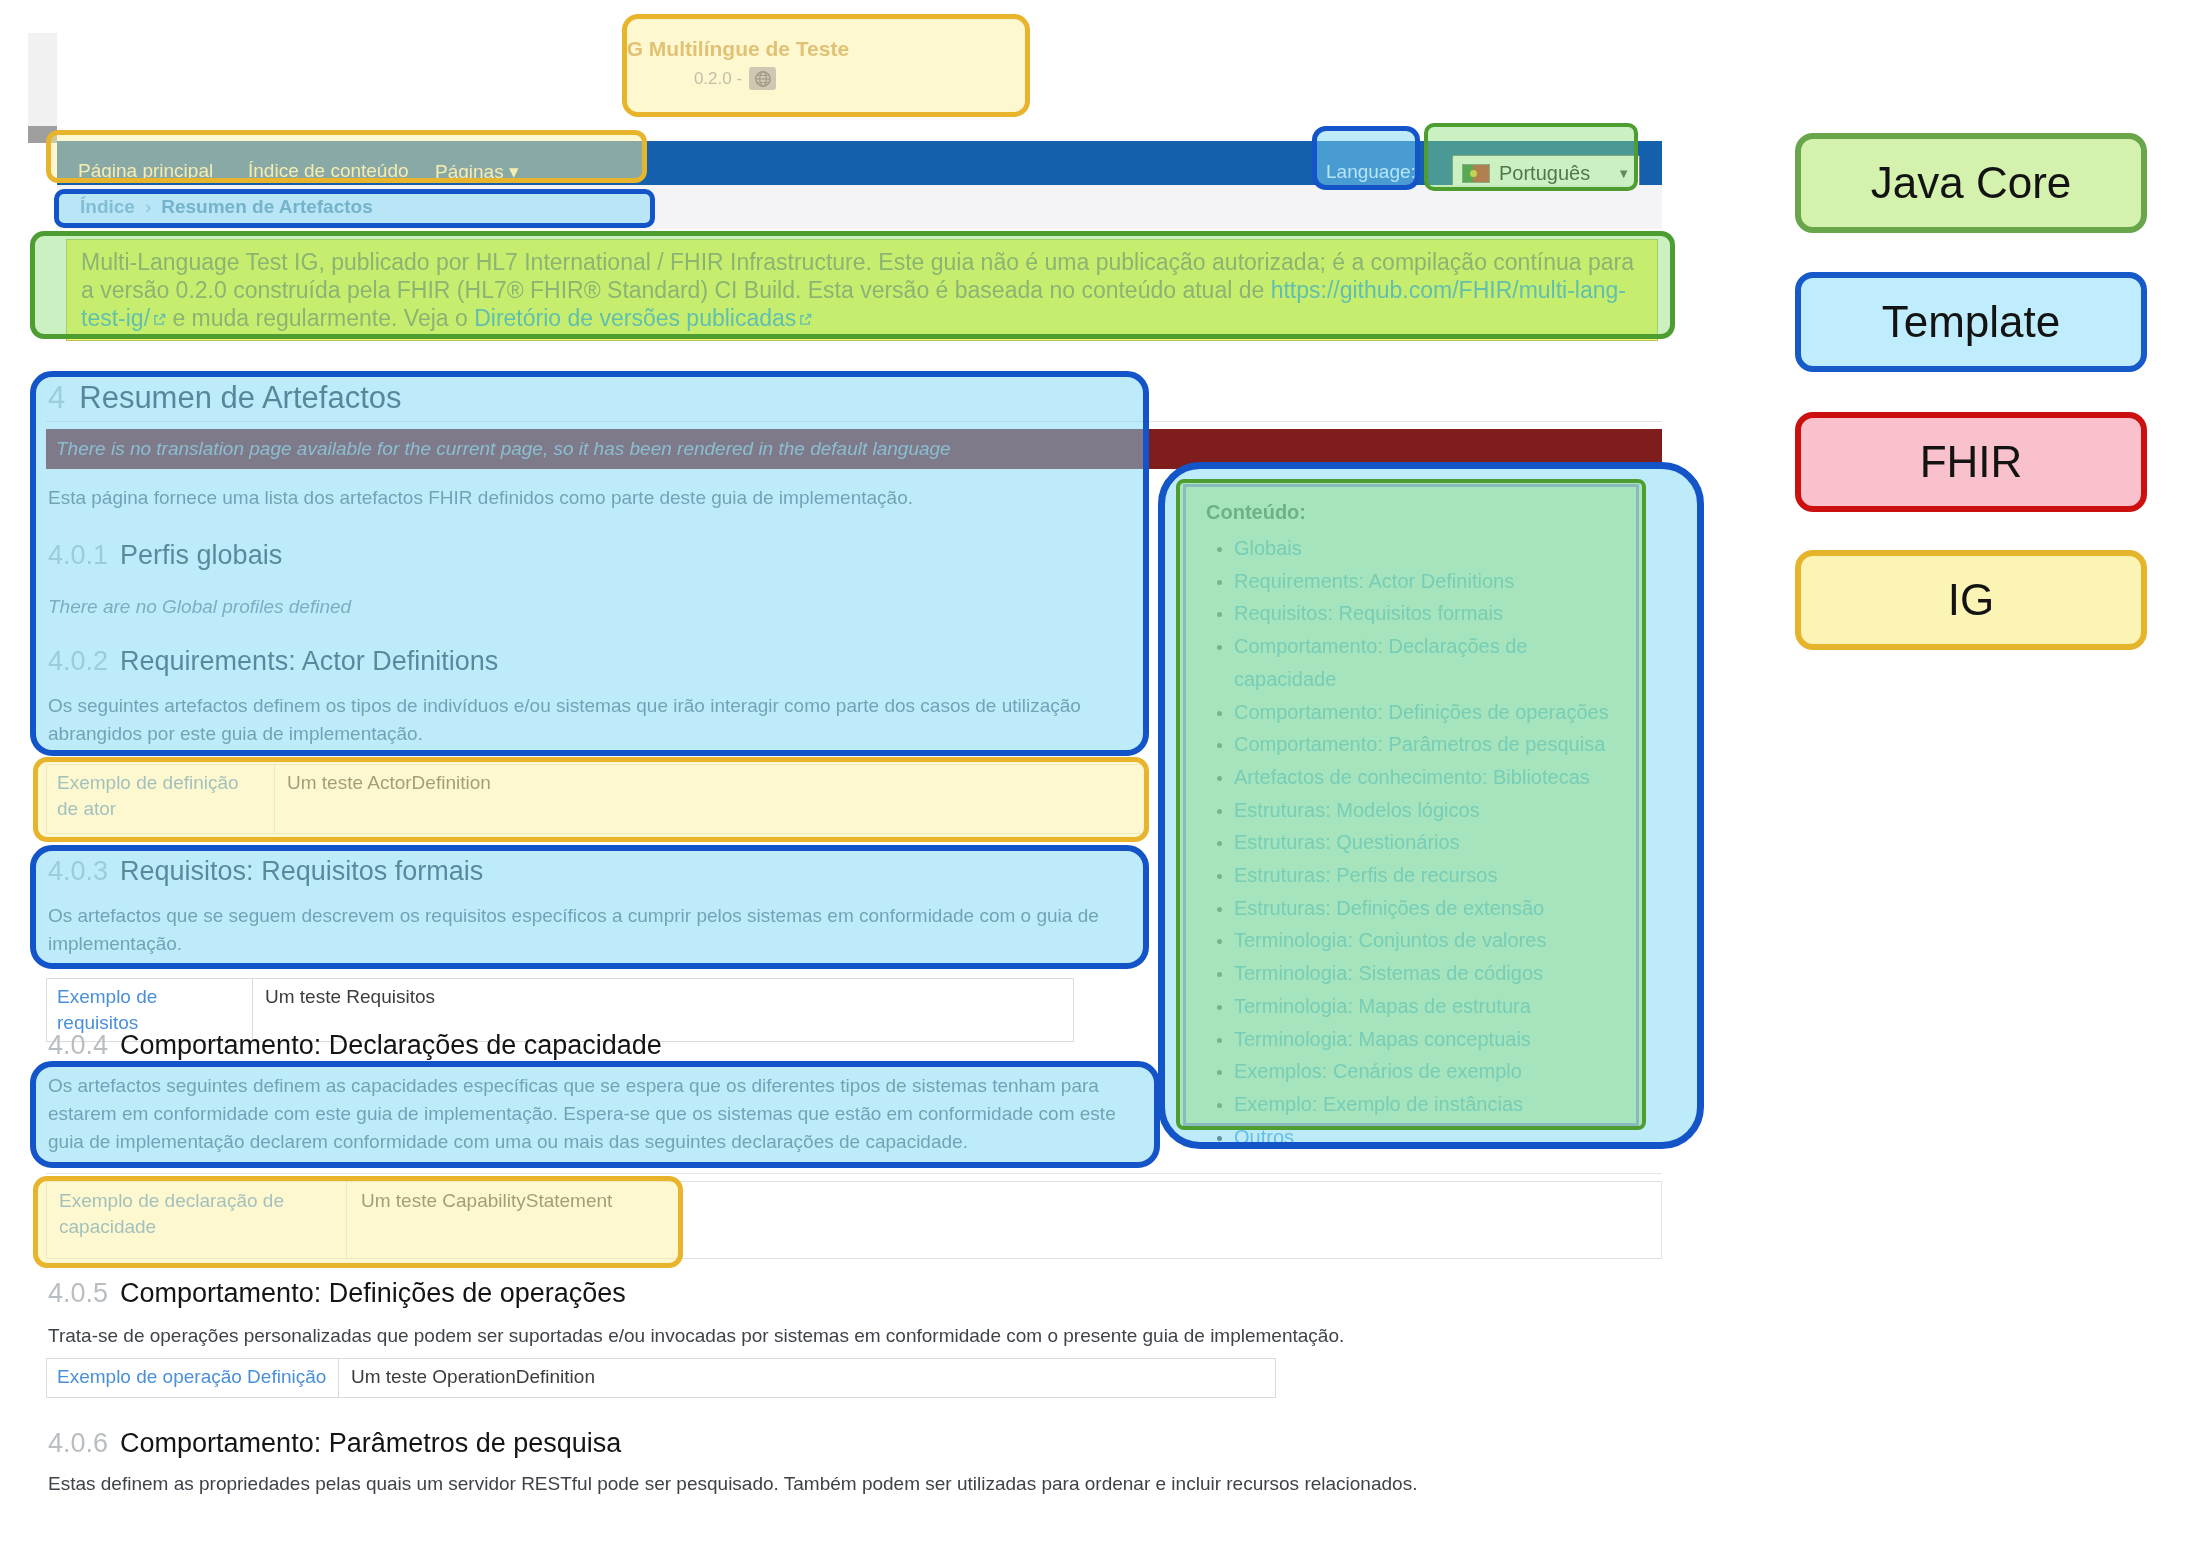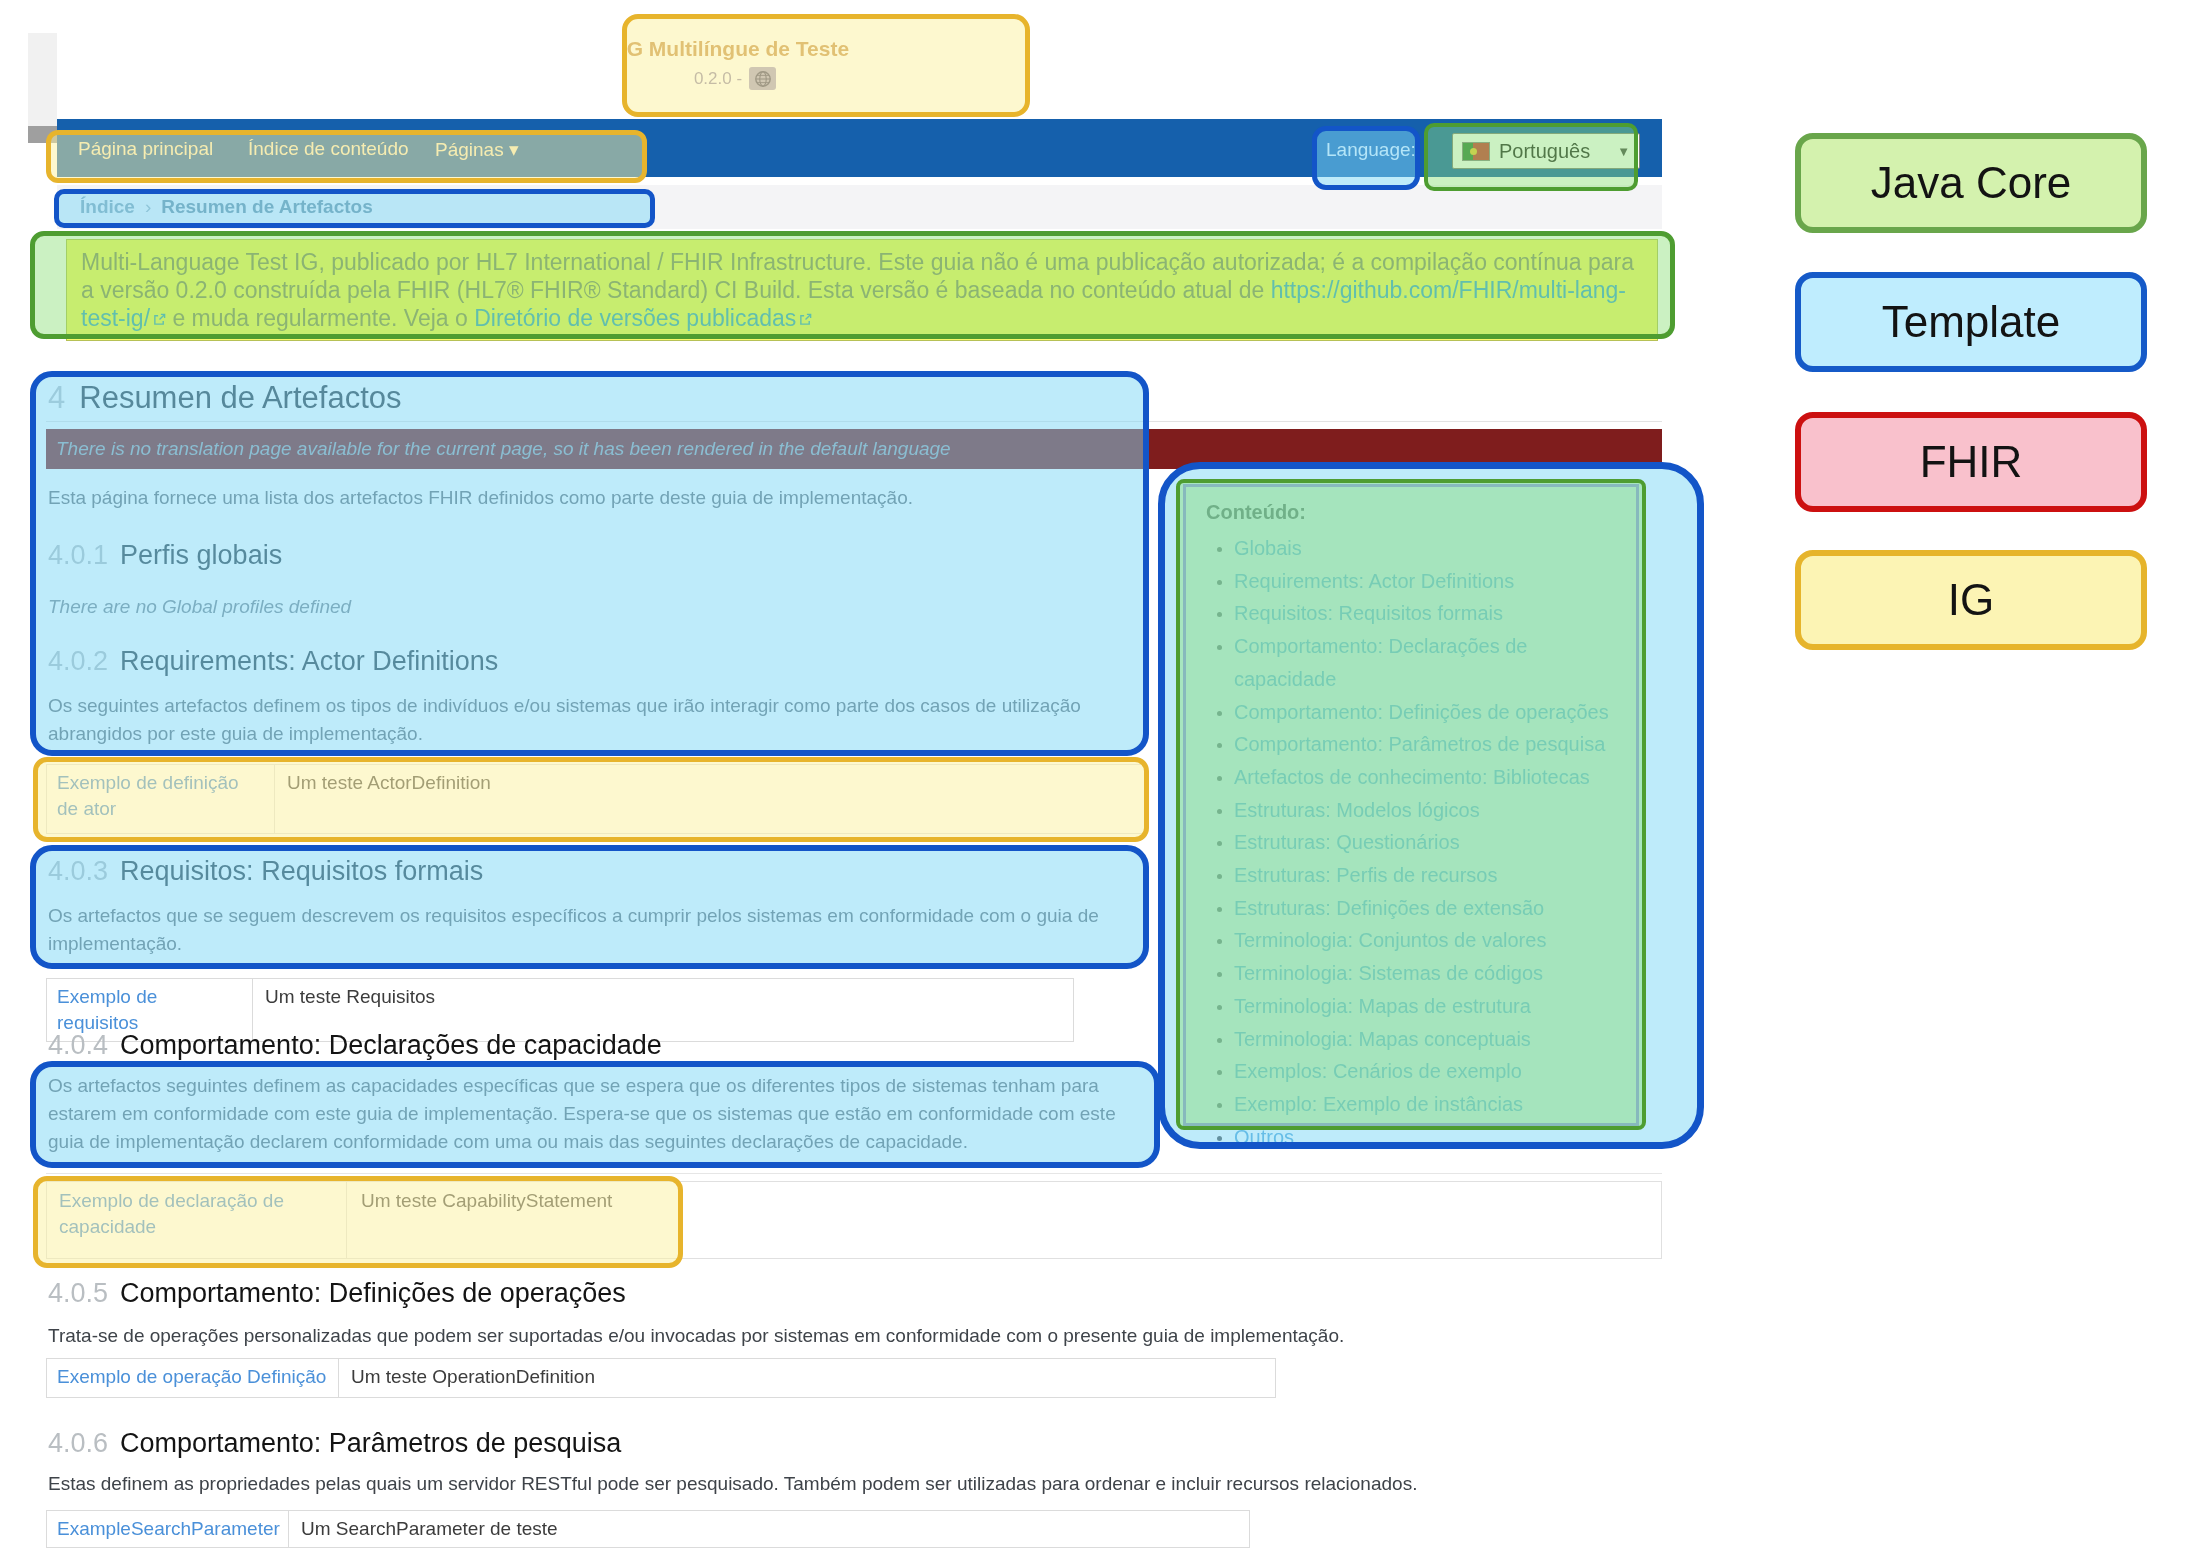--- a/index.html
+++ b/index.html
@@ -92,21 +92,21 @@
             <circle cx="10" cy="10" r="8" fill="none" stroke="#44406a" stroke-width="1.6"></circle>
             <ellipse cx="10" cy="10" rx="3.6" ry="8" fill="none" stroke="#44406a" stroke-width="1.2"></ellipse>
             <line x1="2" y1="10" x2="18" y2="10" stroke="#44406a" stroke-width="1.2"></line>
             <line x1="3.4" y1="6" x2="16.6" y2="6" stroke="#44406a" stroke-width="1"></line>
             <line x1="3.4" y1="14" x2="16.6" y2="14" stroke="#44406a" stroke-width="1"></line>
           </svg>
       </span>
     </div>
   </div>
 
-  <div class="abs navbar" style="left:57px;top:119px;width:1605px;height:58px;">
+  <div class="abs navbar" style="left:57px;top:141px;width:1605px;height:58px;">
     <span class="navitem" style="left:21px;top:19px;">Página principal</span>
     <span class="navitem" style="left:191px;top:19px;">Índice de conteúdo</span>
     <span class="navitem" style="left:378px;top:19px;">
       <span>Páginas</span>
       <span>▾</span>
     </span>
     <span class="lang-label" style="left:1269px;top:20px;">Language:</span>
     <div class="select" style="left:1395px;top:14px;width:168px;height:34px;">
       <span class="flag">
           <span class="g"></span>
@@ -185,24 +185,20 @@
   <div class="abs tbl" style="left:46px;top:1358px;width:1230px;min-height:40px;">
     <div class="c1" style="width:292px;">Exemplo de operação Definição</div>
     <div class="c2">Um teste OperationDefinition</div>
   </div>
 
   <div class="abs h4 dark" style="left:48px;top:1428px;">
     <span class="num">4.0.6</span><span>Comportamento: Parâmetros de pesquisa</span>
   </div>
   <p class="abs para" style="left:48px;top:1470px;color:#3E4349;">Estas definem as propriedades pelas quais um servidor RESTful pode ser pesquisado. Também podem ser utilizadas para ordenar e incluir recursos relacionados.</p>
 
-  <div class="abs tbl" style="left:46px;top:1510px;width:1204px;min-height:38px;">
-    <div class="c1" style="width:242px;">ExampleSearchParameter</div>
-    <div class="c2">Um SearchParameter de teste</div>
-  </div>
 
   <div class="abs toc" style="left:1183px;top:484px;width:456px;height:642px;">
     <div class="title">Conteúdo:</div>
     <ul>
       <li>Globais</li>
       <li>Requirements: Actor Definitions</li>
       <li>Requisitos: Requisitos formais</li>
       <li>Comportamento: Declarações de capacidade</li>
       <li>Comportamento: Definições de operações</li>
       <li>Comportamento: Parâmetros de pesquisa</li>

